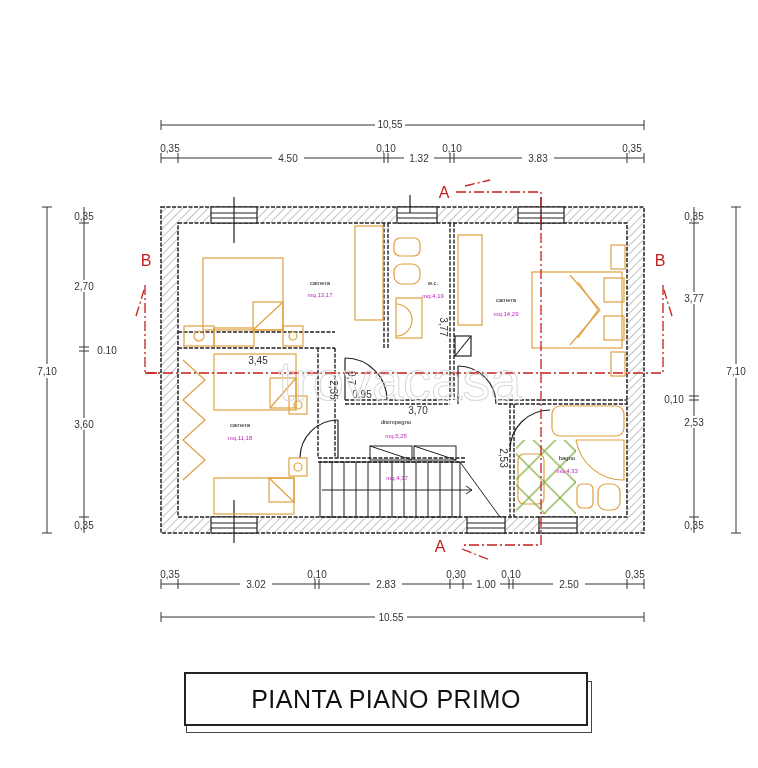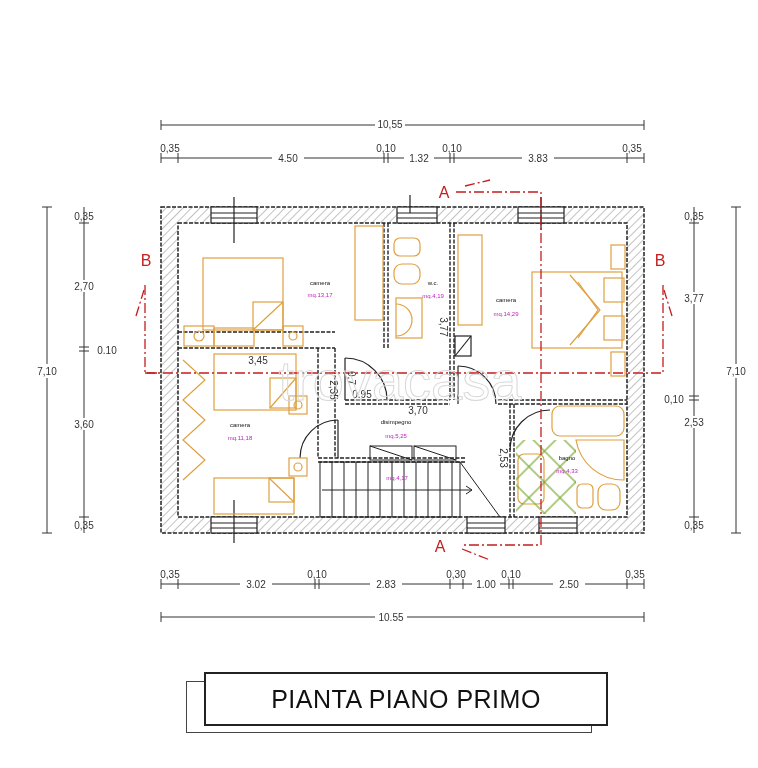--- a/index.html
+++ b/index.html
@@ -2,21 +2,21 @@
 <html><head>
   <meta charset="utf-8">
   <style>
     html, body { margin:0; padding:0; background:#ffffff; }
     body { width:758px; height:768px; position:relative; overflow:hidden; font-family:"Liberation Sans", sans-serif; }
     svg { position:absolute; left:0; top:0; }
     .dim { font-family:"Liberation Sans", sans-serif; font-size:10px; fill:#333; }
     .room-name { font-family:"Liberation Sans", sans-serif; font-size:6px; fill:#111; }
     .room-area { font-family:"Liberation Sans", sans-serif; font-size:6px; fill:#c020c0; }
     .section { font-family:"Liberation Sans", sans-serif; font-size:16px; fill:#c41e1e; }
-    .title-box { position:absolute; left:204px; top:672px; width:400px; height:50px; border:2px solid #222; background:#fff; display:flex; align-items:center; justify-content:center; }
+    .title-box { position:absolute; left:184px; top:672px; width:400px; height:50px; border:2px solid #222; background:#fff; display:flex; align-items:center; justify-content:center; }
     .title-shadow { position:absolute; left:186px; top:681px; width:404px; height:50px; border:1.5px solid #444; background:#fff; }
     .title-text { font-family:"Liberation Sans", sans-serif; font-size:25px; color:#111; letter-spacing:0.5px; }
   </style>
 </head>
 <body>
 
 <svg width="758" height="768" viewBox="0 0 758 768">
   <defs>
     <pattern id="hatch" patternUnits="userSpaceOnUse" width="6" height="6" patternTransform="rotate(45)">
       <line x1="0" y1="0" x2="0" y2="6" stroke="#999" stroke-width="1.2"></line>

